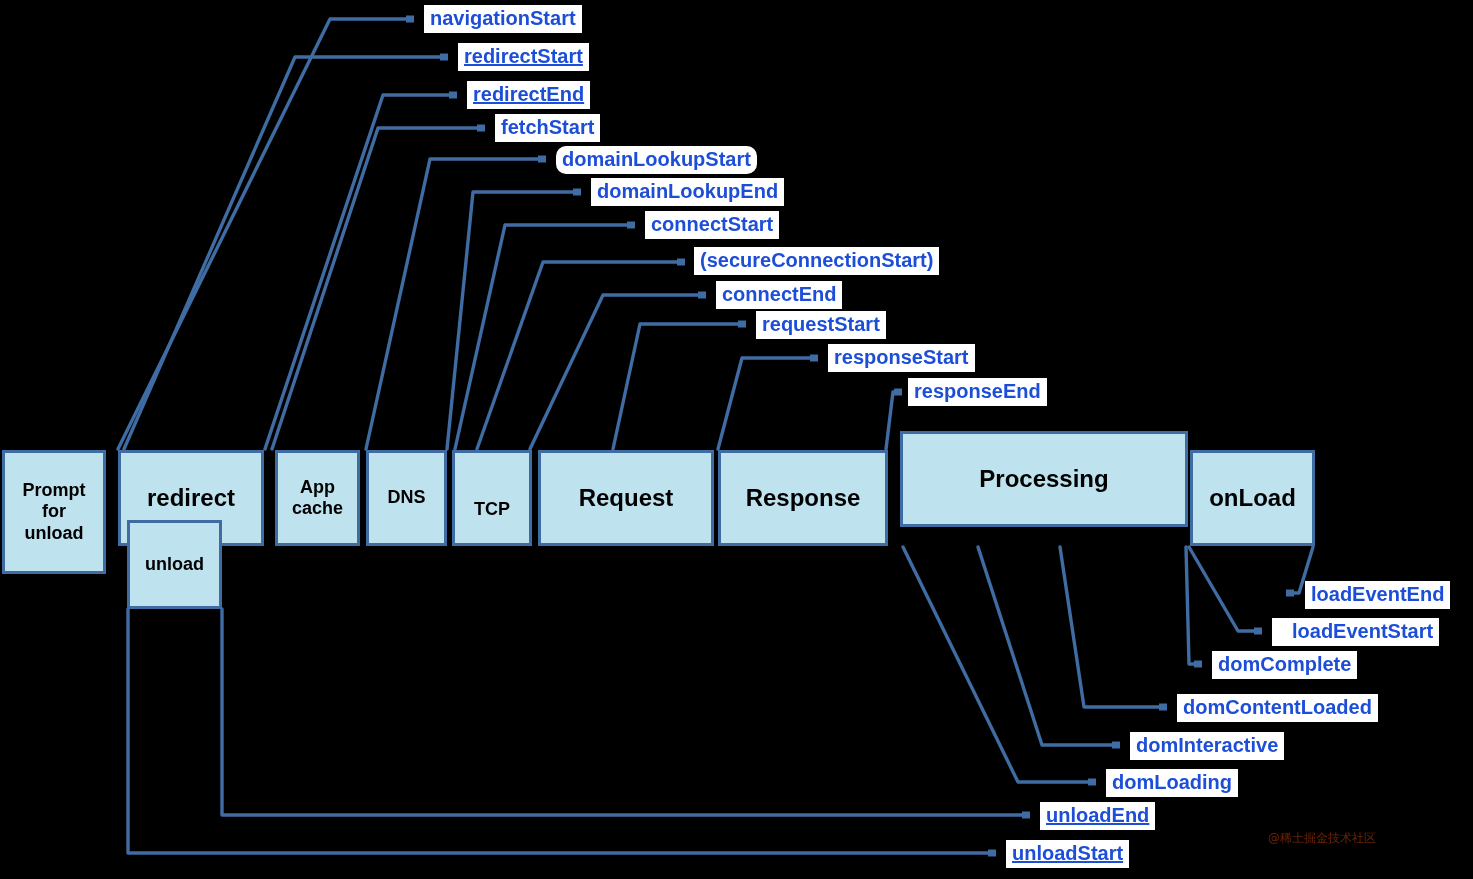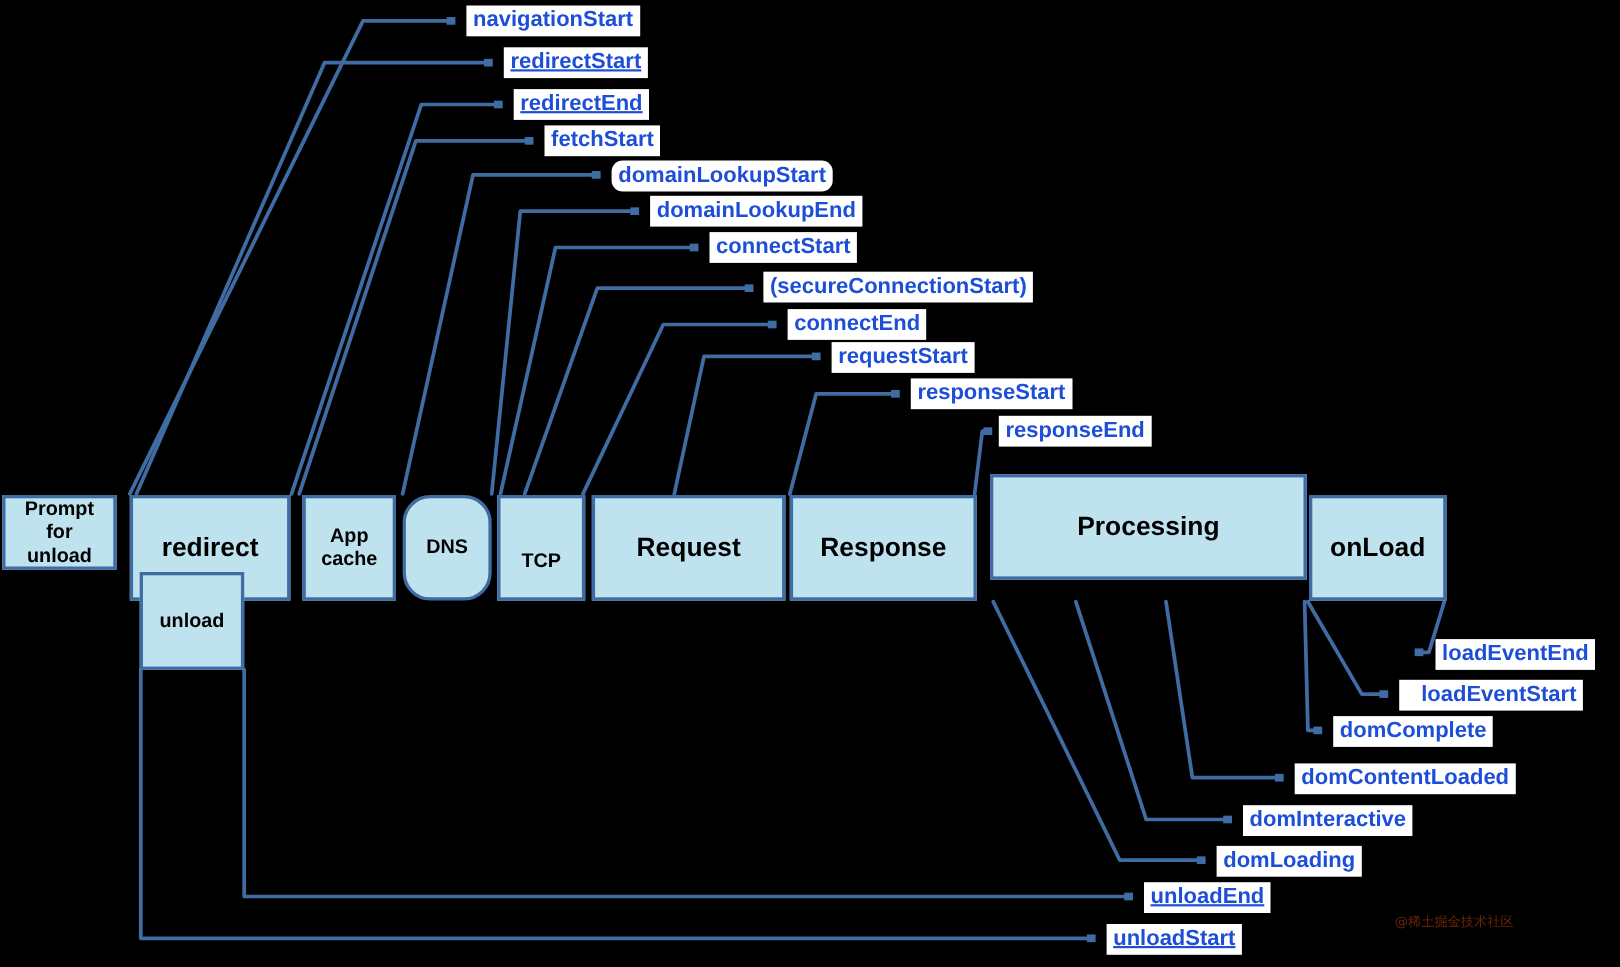--- a/index.html
+++ b/index.html
@@ -57,36 +57,36 @@
       <polyline points="978,547 1042,745 1116,745" fill="none" stroke="#3f6ca3" stroke-width="3.4" stroke-linejoin="round" stroke-linecap="round"></polyline>
       <rect x="1112" y="741.5" width="8" height="7" fill="#3f6ca3"></rect>
       <polyline points="903,547 1018,782 1092,782" fill="none" stroke="#3f6ca3" stroke-width="3.4" stroke-linejoin="round" stroke-linecap="round"></polyline>
       <rect x="1088" y="778.5" width="8" height="7" fill="#3f6ca3"></rect>
       <polyline points="222,609 222,815 1026,815" fill="none" stroke="#3f6ca3" stroke-width="3.4" stroke-linejoin="round" stroke-linecap="round"></polyline>
       <rect x="1022" y="811.5" width="8" height="7" fill="#3f6ca3"></rect>
       <polyline points="128,609 128,853 992,853" fill="none" stroke="#3f6ca3" stroke-width="3.4" stroke-linejoin="round" stroke-linecap="round"></polyline>
       <rect x="988" y="849.5" width="8" height="7" fill="#3f6ca3"></rect>
     </svg>
   <div id="phases">
-      <div class="phase small" style="left: 2px; top: 450px; width: 104px; height: 68px; z-index: 5;">
+      <div class="phase small" style="left: 2px; top: 450px; width: 104px; height: 124px; z-index: 5;">
         <span style="white-space: pre-line;">Prompt
 for
 unload</span>
       </div>
       <div class="phase" style="left: 118px; top: 450px; width: 146px; height: 96px; z-index: 5;">
         <span style="white-space: pre-line;">redirect</span>
       </div>
       <div class="phase small" style="left: 127px; top: 520px; width: 95px; height: 89px; z-index: 6;">
         <span style="white-space: pre-line;">unload</span>
       </div>
       <div class="phase small" style="left: 275px; top: 450px; width: 85px; height: 96px; z-index: 5;">
         <span style="white-space: pre-line;">App
 cache</span>
       </div>
-      <div class="phase small" style="left: 366px; top: 450px; width: 81px; height: 96px; z-index: 5; border-radius: 25px;">
+      <div class="phase small" style="left: 366px; top: 450px; width: 81px; height: 96px; z-index: 5;">
         <span style="white-space: pre-line;">DNS</span>
       </div>
       <div class="phase small" style="left: 452px; top: 450px; width: 80px; height: 96px; z-index: 5;">
         <span style="white-space: pre-line; margin-top: 24px;">TCP</span>
       </div>
       <div class="phase" style="left: 538px; top: 450px; width: 176px; height: 96px; z-index: 5;">
         <span style="white-space: pre-line;">Request</span>
       </div>
       <div class="phase" style="left: 718px; top: 450px; width: 170px; height: 96px; z-index: 5;">
         <span style="white-space: pre-line;">Response</span>

